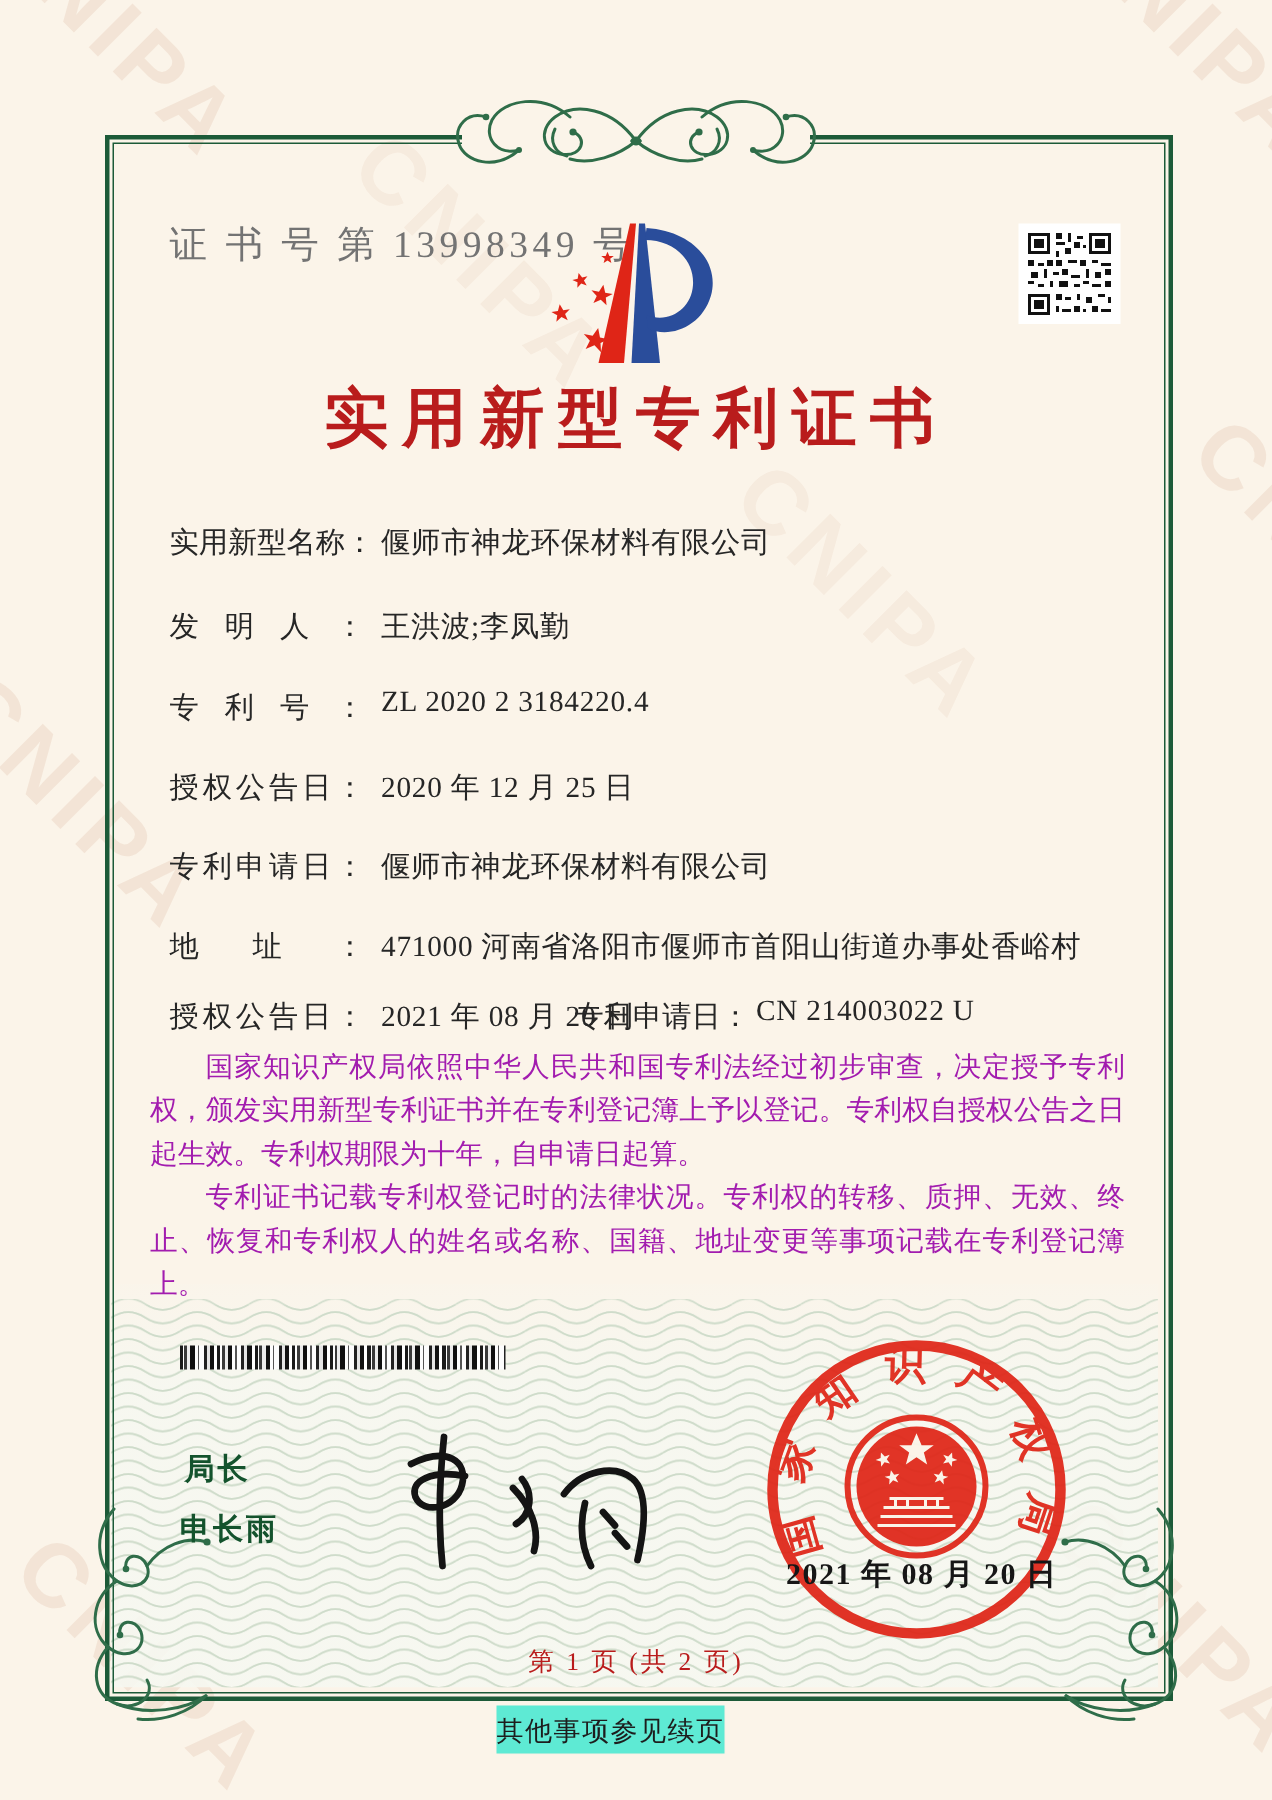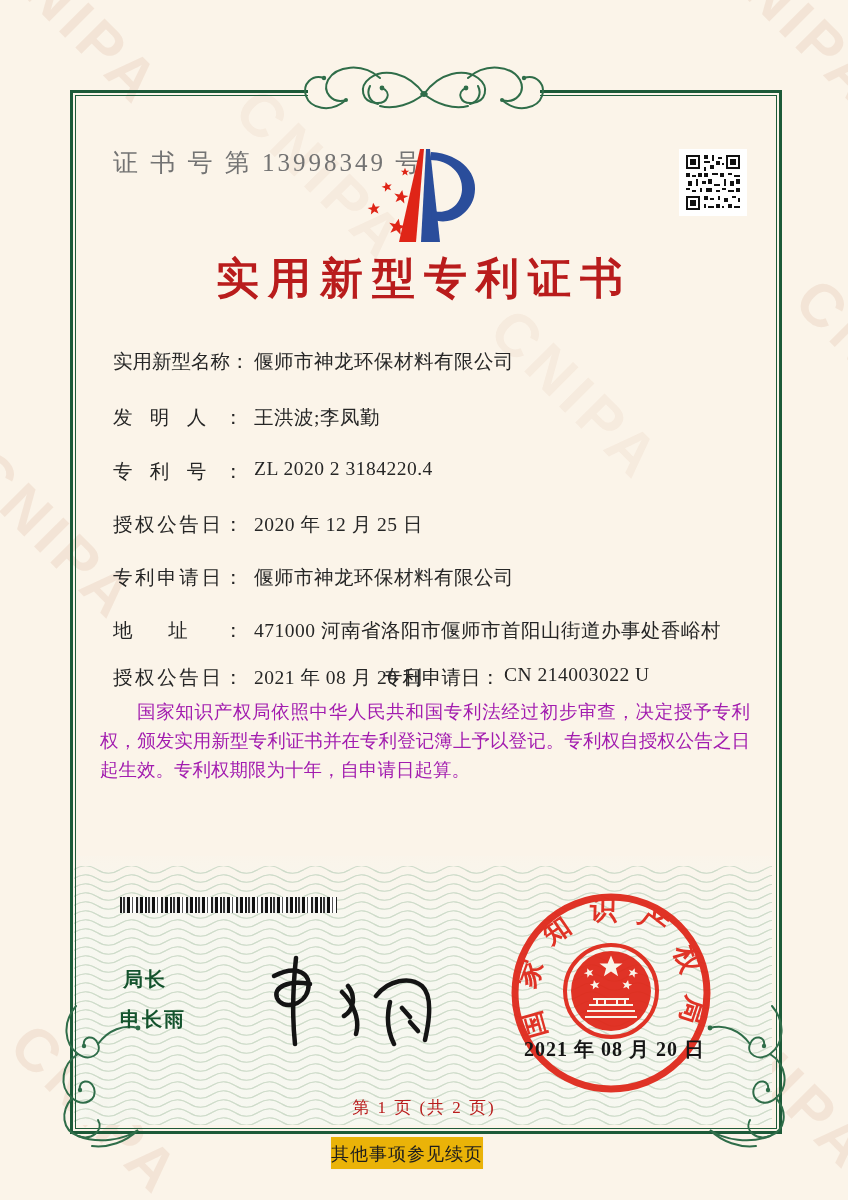--- a/index.html
+++ b/index.html
@@ -72,21 +72,21 @@
   .seal-date{
     position:absolute;left:517px;top:1036px;width:195px;text-align:center;
     font-size:20px;font-weight:bold;color:#161616;letter-spacing:1px;
   }
   .page-info{
     position:absolute;left:0;top:1096px;width:848px;text-align:center;
     font-size:17px;color:#b91c1c;letter-spacing:2px;
   }
   .cont-note{
     position:absolute;left:331px;top:1137px;width:152px;height:22px;
-    background:#eab308;padding:5px 0;text-align:center;
+    background:#5eead4;padding:5px 0;text-align:center;
     font-size:18px;color:#1d1d1d;letter-spacing:1px;box-shadow:0 0 2px rgba(0,0,0,0.04);
   }
 </style>
 </head>
 <body>
 
 <div class="page">
 
   <div class="wm" style="left:-30px;top:-15px;">CNIPA</div>
   <div class="wm" style="left:690px;top:-15px;">CNIPA</div>
@@ -249,20 +249,21 @@
     <div class="frow" style="top:316px;">
       <span class="flabel">授权公告日：</span><span class="fvalue">2021 年 08 月 20 日</span>
       <span class="grant2">
         <span class="flabel">专利申请日：</span><span class="fvalue">CN 214003022 U</span>
       </span>
     </div>
   </div>
 
   <div class="bodytext">
     <p>国家知识产权局依照中华人民共和国专利法经过初步审查，决定授予专利权，颁发实用新型专利证书并在专利登记簿上予以登记。专利权自授权公告之日起生效。专利权期限为十年，自申请日起算。</p>
+    <p>专利证书记载专利权登记时的法律状况。专利权的转移、质押、无效、终止、恢复和专利权人的姓名或名称、国籍、地址变更等事项记载在专利登记簿上。</p>
   </div>
 
   <div class="barcode"></div>
 
   <div class="signer signer-title">局长</div>
   <div class="signer signer-name">申长雨</div>
 
   <svg class="signature" viewBox="0 0 200 96">
     <g fill="none" stroke="#141414" stroke-width="4.5" stroke-linecap="round" stroke-linejoin="round">
       <path d="M44,6 C41,34 40,64 43,92"></path>

